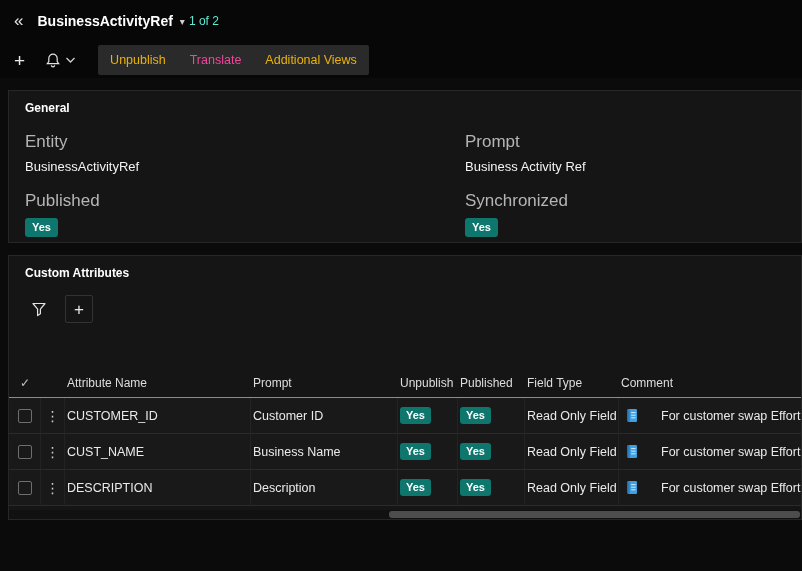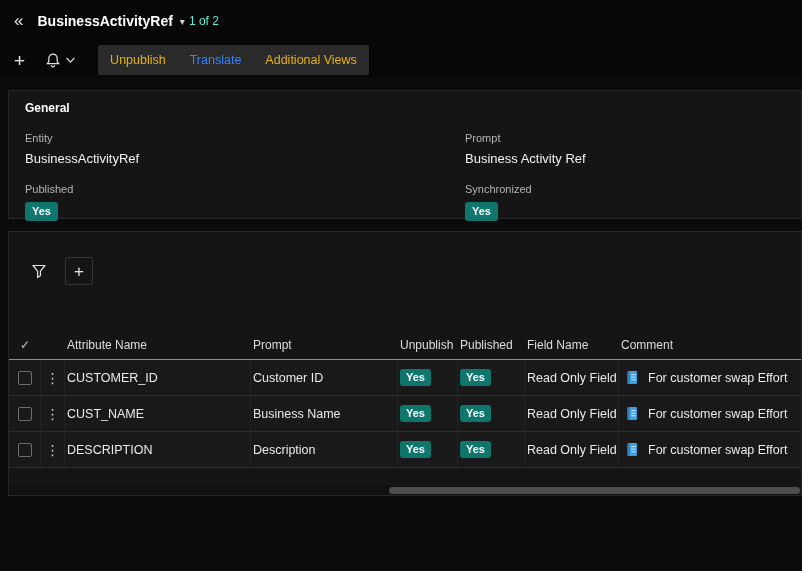--- a/index.html
+++ b/index.html
@@ -14,29 +14,29 @@
   .title-caret { font-size:10px; color:#d0d0d0; margin-left:7px; cursor:pointer; }
   .record-count { font-size:12px; color:#5eead4; margin-left:4px; }
 
   
   .toolbar { height:36px; display:flex; align-items:center; padding-left:14px; background:#070707; }
   .tb-plus { font-size:19px; color:#e8e8e8; cursor:pointer; line-height:1; }
   .tb-bell { margin-left:20px; display:flex; align-items:center; cursor:pointer; }
   .tb-bell-caret { margin-left:4px; display:flex; align-items:center; cursor:pointer; }
   .btn-group { display:flex; margin-left:22px; background:#2a2a2a; border-radius:2px; overflow:hidden; }
   .btn-group .tb-btn { background:transparent; border:none; color:#eab308; font-size:12.5px; padding:8px 12px; cursor:pointer; font-family:inherit; }
-  .btn-group .tb-btn.accent { color:#3b82f6; }
+  .btn-group .tb-btn.accent { color:#ec4899; }
 
   
   .panel { position:relative; margin-left:8px; width:794px; background:#151515; border:1px solid #272727; }
   .panel-title { font-size:12px; font-weight:bold; color:#fff; }
 
-  .general-panel { margin-top:12px; height:129px; padding:10px 16px; }
+  .general-panel { margin-top:12px; height:153px; padding:10px 16px; }
   .gen-grid { display:grid; grid-template-columns:440px 1fr; }
-  .field-label { font-size:11px; color:#b5b5b5; margin-top:17px; }
+  .field-label { font-size:17px; color:#b5b5b5; margin-top:17px; }
   .field-value { font-size:13px; color:#f3f3f3; margin-top:7px; }
 
   .badge { display:inline-block; background:#0f766e; color:#fff; font-size:11px; font-weight:bold; padding:3px 7px; border-radius:3px; margin-top:7px; line-height:1.2; }
 
   .ca-panel { margin-top:12px; height:265px; padding-top:10px; }
   .ca-panel .panel-title { padding-left:16px; }
   .ca-icons { display:flex; align-items:center; gap:12px; margin:14px 0 0 16px; height:30px; }
   .icon-btn { display:flex; align-items:center; justify-content:center; width:28px; height:28px; cursor:pointer; }
   .icon-btn.boxed { border:1px solid #333; border-radius:2px; }
   .ca-plus { font-size:17px; color:#e8e8e8; line-height:1; }
@@ -44,21 +44,21 @@
   
   .tbl { margin-top:44px; display:grid; grid-template-columns:32px 24px 186px 147px 60px 67px 94px 1fr; }
   .th { height:30px; display:flex; align-items:center; font-size:12px; color:#dedede; border-bottom:1px solid #8c8c8c; padding-left:2px; }
   .td { height:36px; display:flex; align-items:center; font-size:12.5px; color:#eaeaea; background:#191919; border-bottom:1px solid #2b2b2b; border-right:1px solid #232323; padding-left:2px; }
   .td.last { border-right:none; }
   .cell-check, .cell-kebab { justify-content:center; padding-left:0; }
   .cb { width:14px; height:14px; border:1px solid #6e6e6e; border-radius:2px; background:transparent; cursor:pointer; }
   .kebab { font-size:14px; color:#cfcfcf; cursor:pointer; }
   .hdr-check { font-size:12px; color:#c0c0c0; cursor:pointer; margin-left:9px; }
   .tbl .badge { margin-top:0; padding:2px 6px; }
-  .comment-cell { gap:9px; padding-left:6px; }
+  .comment-cell { gap:22px; padding-left:6px; }
 
   
   .hscroll { position:absolute; left:0; right:0; bottom:0; height:9px; background:#111; }
   .hscroll .thumb { position:absolute; top:1px; left:380px; right:1px; height:7px; background:#4d4d4d; border-radius:3px; cursor:grab; }
 
   svg { display:block; }
 </style>
 </head>
 <body>
 
@@ -103,20 +103,21 @@
       <div>
         <div class="field-label">Prompt</div>
         <div class="field-value">Business Activity Ref</div>
         <div class="field-label">Synchronized</div>
         <div><span class="badge">Yes</span></div>
       </div>
     </div>
   </div>
 
   <div class="panel ca-panel">
+    <div class="panel-title">Custom Attributes</div>
 
     <div class="ca-icons">
       <span class="icon-btn">
         <svg width="16" height="15" viewBox="0 0 16 15">
           <path d="M2 1.5 h12 L9.4 7.2 v4.6 l-2.8 1.8 V7.2 Z" fill="none" stroke="#e3e3e3" stroke-width="1.2" stroke-linejoin="round"></path>
         </svg>
       </span>
       <span class="icon-btn boxed">
         <span class="ca-plus">+</span>
       </span>
@@ -125,21 +126,21 @@
     <div class="tbl">
 
       <div class="th">
           <span class="hdr-check">✓</span>
         </div>
       <div class="th"></div>
       <div class="th">Attribute Name</div>
       <div class="th">Prompt</div>
       <div class="th">Unpublish</div>
       <div class="th">Published</div>
-      <div class="th">Field Name</div>
+      <div class="th">Field Type</div>
       <div class="th">Comment</div>
 
       <div class="td cell-check">
           <span class="cb"></span>
         </div>
       <div class="td cell-kebab">
           <span class="kebab">⋮</span>
         </div>
       <div class="td">CUSTOMER_ID</div>
       <div class="td">Customer ID</div>

